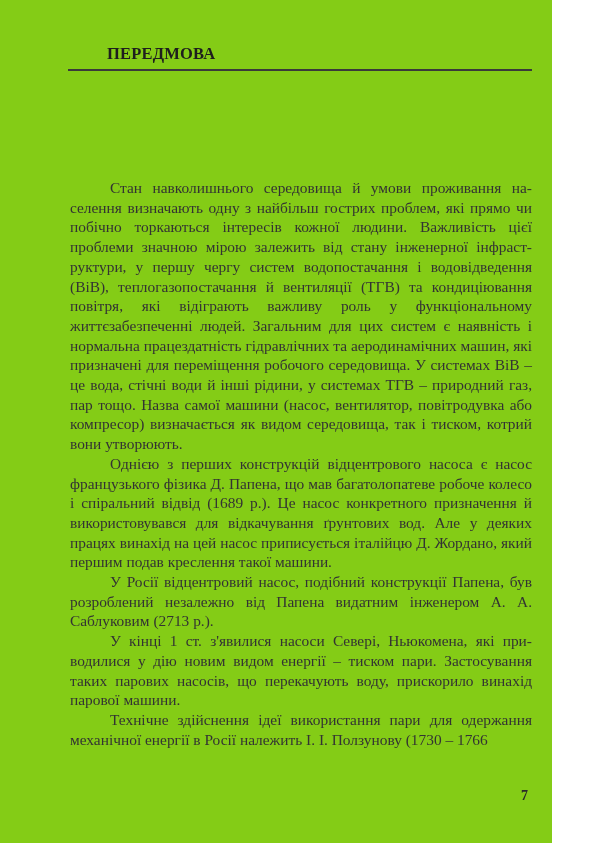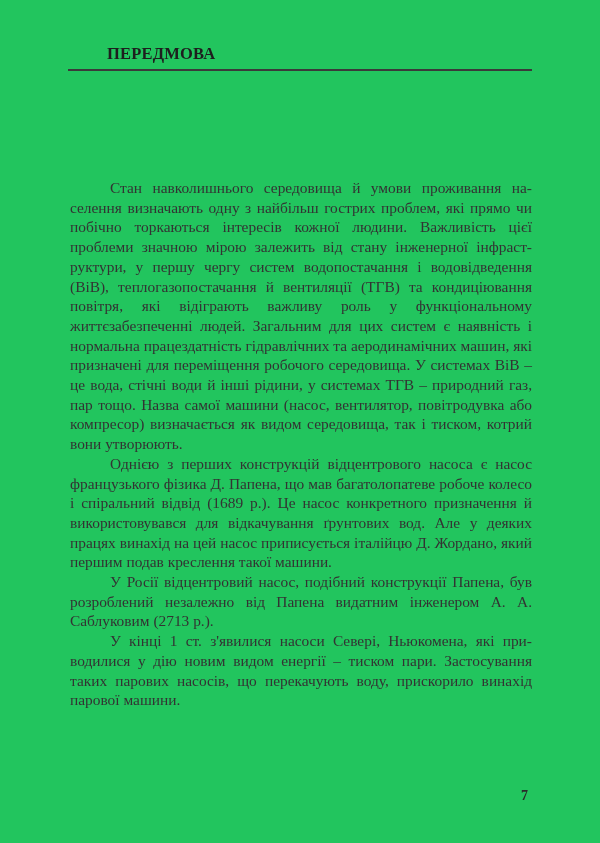--- a/index.html
+++ b/index.html
@@ -11,23 +11,23 @@
       width: 600px;
       height: 843px;
       position: relative;
       overflow: hidden;
       font-family: "Liberation Serif", "DejaVu Serif", serif;
       color: #2a2a2a;
     }
     .page {
       position: absolute;
       left: 0; top: 0;
-      width: 600px;
+      width: 552px;
       height: 843px;
-      background: #22c55e;
+      background: #84cc16;
     }
     .header {
       position: absolute;
       left: 68px;
       top: 44px;
       width: 464px;
     }
     .header-title {
       font-family: "Liberation Serif", serif;
       font-weight: bold;
@@ -76,16 +76,17 @@
   <div class="header">
     <div class="header-title">ПЕРЕДМОВА</div>
     <div class="header-rule"></div>
   </div>
 
   <div class="body-text">
     <p>Стан навколишнього середовища й умови проживання на­селення визначають одну з найбільш гострих проблем, які прямо чи побічно торкаються інтересів кожної людини. Важливість цієї проблеми значною мірою залежить від стану інженерної інфраст­руктури, у першу чергу систем водопостачання і водовідведення (ВіВ), теплогазопостачання й вентиляції (ТГВ) та кондиціювання повітря, які відіграють важливу роль у функціональному життєзабезпеченні людей. Загальним для цих систем є наявність і нормальна працездатність гідравлічних та аеродинамічних ма­шин, які призначені для переміщення робочого середовища. У си­стемах ВіВ – це вода, стічні води й інші рідини, у системах ТГВ – природний газ, пар тощо. Назва самої машини (насос, вентилятор, повітродувка або компресор) визначається як видом середовища, так і тиском, котрий вони утворюють.</p>
     <p>Однією з перших конструкцій відцентрового насоса є насос французького фізика Д. Папена, що мав багатолопатеве робоче колесо і спіральний відвід (1689 р.). Це насос конкретного при­значення й використовувався для відкачування ґрунтових вод. Але у деяких працях винахід на цей насос приписується італійцю Д. Жордано, який першим подав креслення такої машини.</p>
     <p>У Росії відцентровий насос, подібний конструкції Папена, був розроблений незалежно від Папена видатним інженером А. А. Саблуковим (2713 р.).</p>
     <p>У кінці 1 ст. з'явилися насоси Севері, Ньюкомена, які при­водилися у дію новим видом енергії – тиском пари. Застосування таких парових насосів, що перекачують воду, прискорило винахід парової машини.</p>
+    <p>Технічне здійснення ідеї використання пари для одержання механічної енергії в Росії належить І. І. Ползунову (1730 – 1766</p>
   </div>
 
   <div class="page-number">7</div>
 </div>
 
 </body></html>

